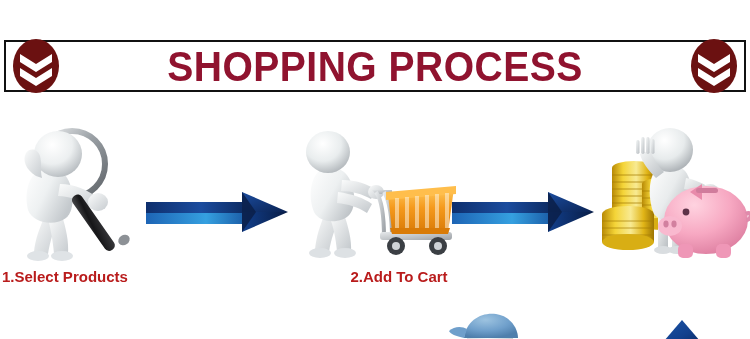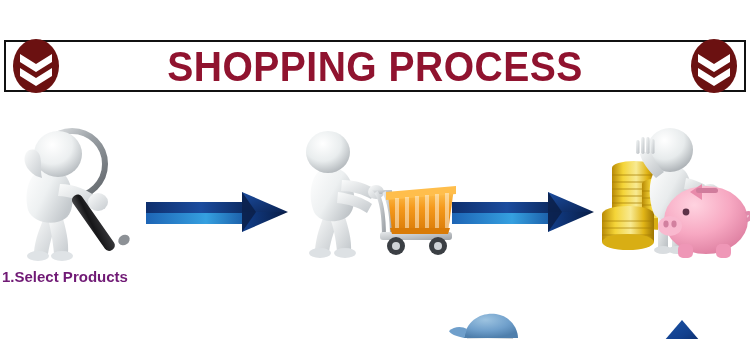--- a/index.html
+++ b/index.html
@@ -65,21 +65,21 @@
     text-align: center;
   }
   .step-art {
     position: relative;
     height: 140px;
   }
   .step-label {
     font-family: "Liberation Sans", sans-serif;
     font-weight: bold;
     font-size: 15px;
-    color: #701a75;
+    color: #b91c1c;
     white-space: nowrap;
   }
 
   #step-1 { left: 0px;   top: 128px; width: 150px; }
   #step-2 { left: 296px; top: 128px; width: 170px; }
   #step-3 { left: 598px; top: 122px; width: 152px; }
 
   #step-1 .step-label { padding-left: 2px; text-align: left; }
   #step-2 .step-label { text-align: center; padding-left: 36px; }
   #step-3 .step-label { text-align: center; padding-left: 42px; }
@@ -295,20 +295,21 @@
         </g>
 
         <path d="M94 100 L154 100 L152 106 L96 106 Z" fill="#d97b07"></path>
 
         <circle cx="100" cy="118" r="9" fill="#3b3f44"></circle>
         <circle cx="100" cy="118" r="4" fill="#cfd3d7"></circle>
         <circle cx="142" cy="118" r="9" fill="#3b3f44"></circle>
         <circle cx="142" cy="118" r="4" fill="#cfd3d7"></circle>
       </svg>
     </div>
+    <div class="step-label">2.Add To Cart</div>
   </div>
 
   <div class="arrow" id="arrow-2">
     <svg viewBox="0 0 150 56" xmlns="http://www.w3.org/2000/svg">
       <polygon points="0,20 100,20 100,31 0,31" fill="url(#shaftTop)"></polygon>
       <polygon points="0,31 100,31 100,42 0,42" fill="url(#shaftBot)"></polygon>
       <polygon points="96,10 142,30 96,30" fill="url(#headTop)"></polygon>
       <polygon points="96,30 142,30 96,50" fill="url(#headBot)"></polygon>
       <polygon points="96,10 110,30 96,50" fill="#0a1f48" fill-opacity="0.85"></polygon>
     </svg>

